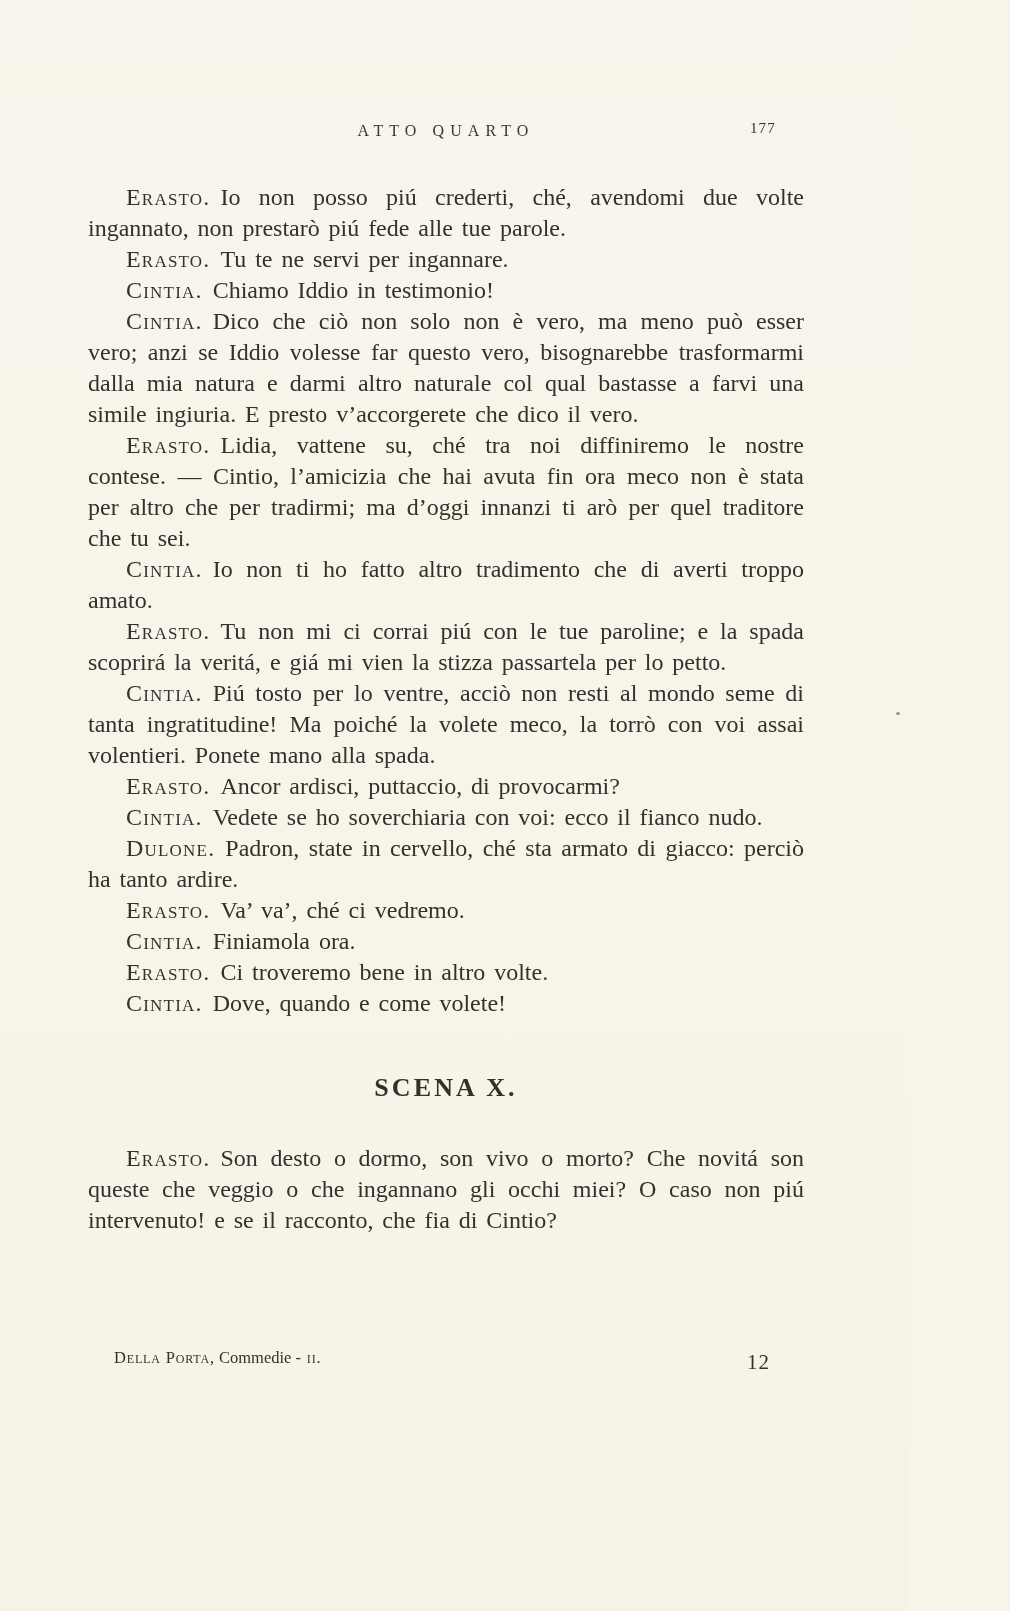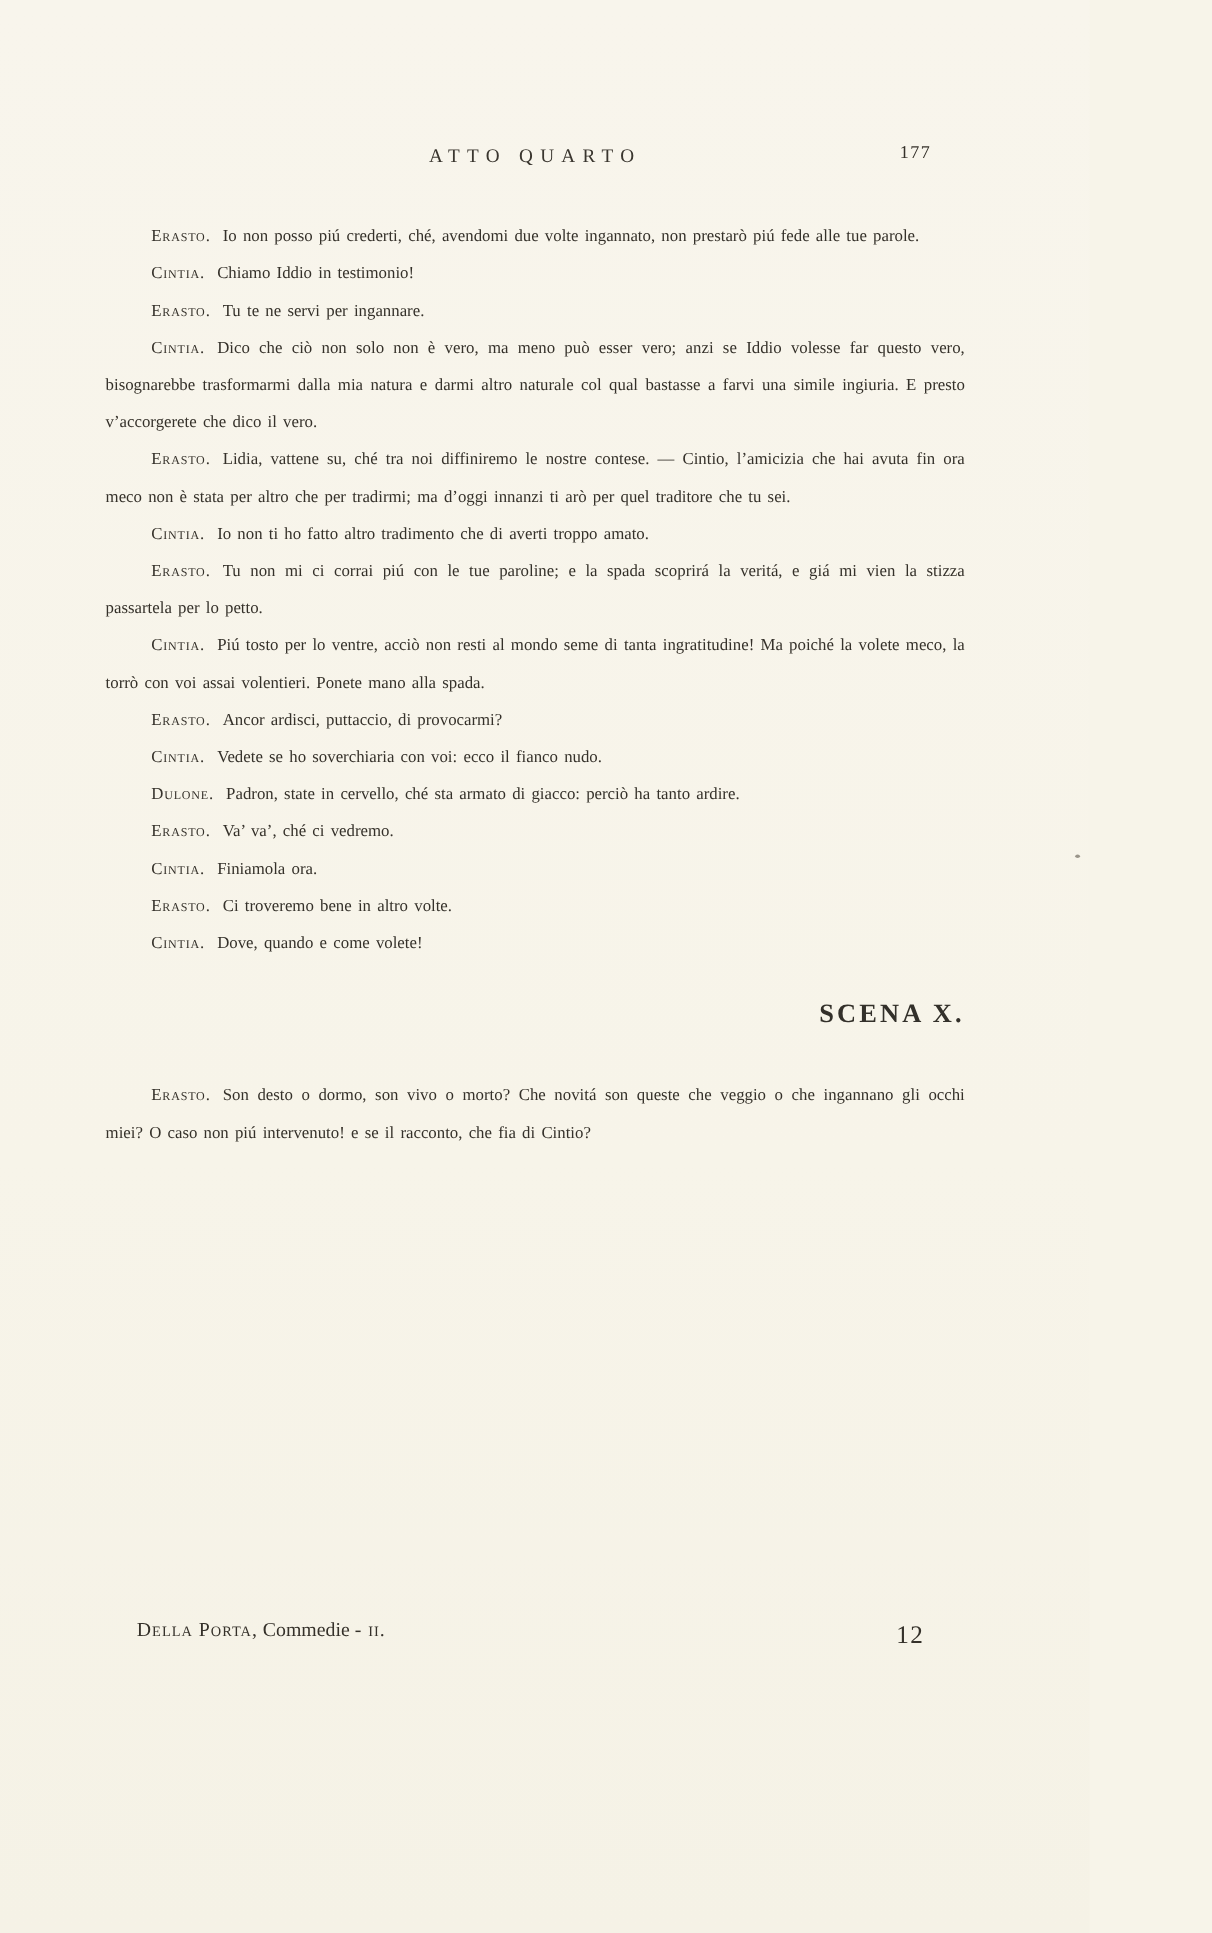--- a/index.html
+++ b/index.html
@@ -40,34 +40,34 @@
     right: 28px;
     top: -2px;
     font-size: 15px;
     letter-spacing: 0.08em;
     color: #35312a;
   }
   .para {
     margin: 0;
     text-indent: 38px;
     text-align: justify;
-    font-size: 14px;
+    font-size: 24px;
     line-height: 31px;
     word-spacing: 0.12em;
   }
   .speaker {
     font-variant: small-caps;
     letter-spacing: 0.05em;
     margin-right: 10px;
   }
   .scene-heading {
-    text-align: right;
-    font-size: 22px;
+    text-align: center;
+    font-size: 26px;
     letter-spacing: 0.12em;
-    margin-top: 30px;
+    margin-top: 54px;
     margin-bottom: 0;
     font-variant: normal;
     color: #33302a;
   }
   .scene-characters {
     text-align: center;
     font-variant: small-caps;
     font-size: 19px;
     letter-spacing: 0.1em;
     margin-top: 28px;
@@ -119,24 +119,24 @@
     <div class="running-head">
       <div class="running-title">ATTO QUARTO</div>
       <div class="running-page-number">177</div>
     </div>
 
     <div>
       <p class="para">
         <span class="speaker">Erasto.</span><span>Io non posso piú crederti, ché, avendomi due volte ingannato, non prestarò piú fede alle tue parole.</span>
       </p>
       <p class="para">
-        <span class="speaker">Cintia.</span><span>Chiamo Iddio in testimonio!</span>
+        <span class="speaker">Erasto.</span><span>Tu te ne servi per ingannare.</span>
       </p>
       <p class="para">
-        <span class="speaker">Erasto.</span><span>Tu te ne servi per ingannare.</span>
+        <span class="speaker">Cintia.</span><span>Chiamo Iddio in testimonio!</span>
       </p>
       <p class="para">
         <span class="speaker">Cintia.</span><span>Dico che ciò non solo non è vero, ma meno può esser vero; anzi se Iddio volesse far questo vero, bisognarebbe trasformarmi dalla mia natura e darmi altro naturale col qual bastasse a farvi una simile ingiuria. E presto v’accorgerete che dico il vero.</span>
       </p>
       <p class="para">
         <span class="speaker">Erasto.</span><span>Lidia, vattene su, ché tra noi diffiniremo le nostre contese. — Cintio, l’amicizia che hai avuta fin ora meco non è stata per altro che per tradirmi; ma d’oggi innanzi ti arò per quel traditore che tu sei.</span>
       </p>
       <p class="para">
         <span class="speaker">Cintia.</span><span>Io non ti ho fatto altro tradimento che di averti troppo amato.</span>
       </p>

